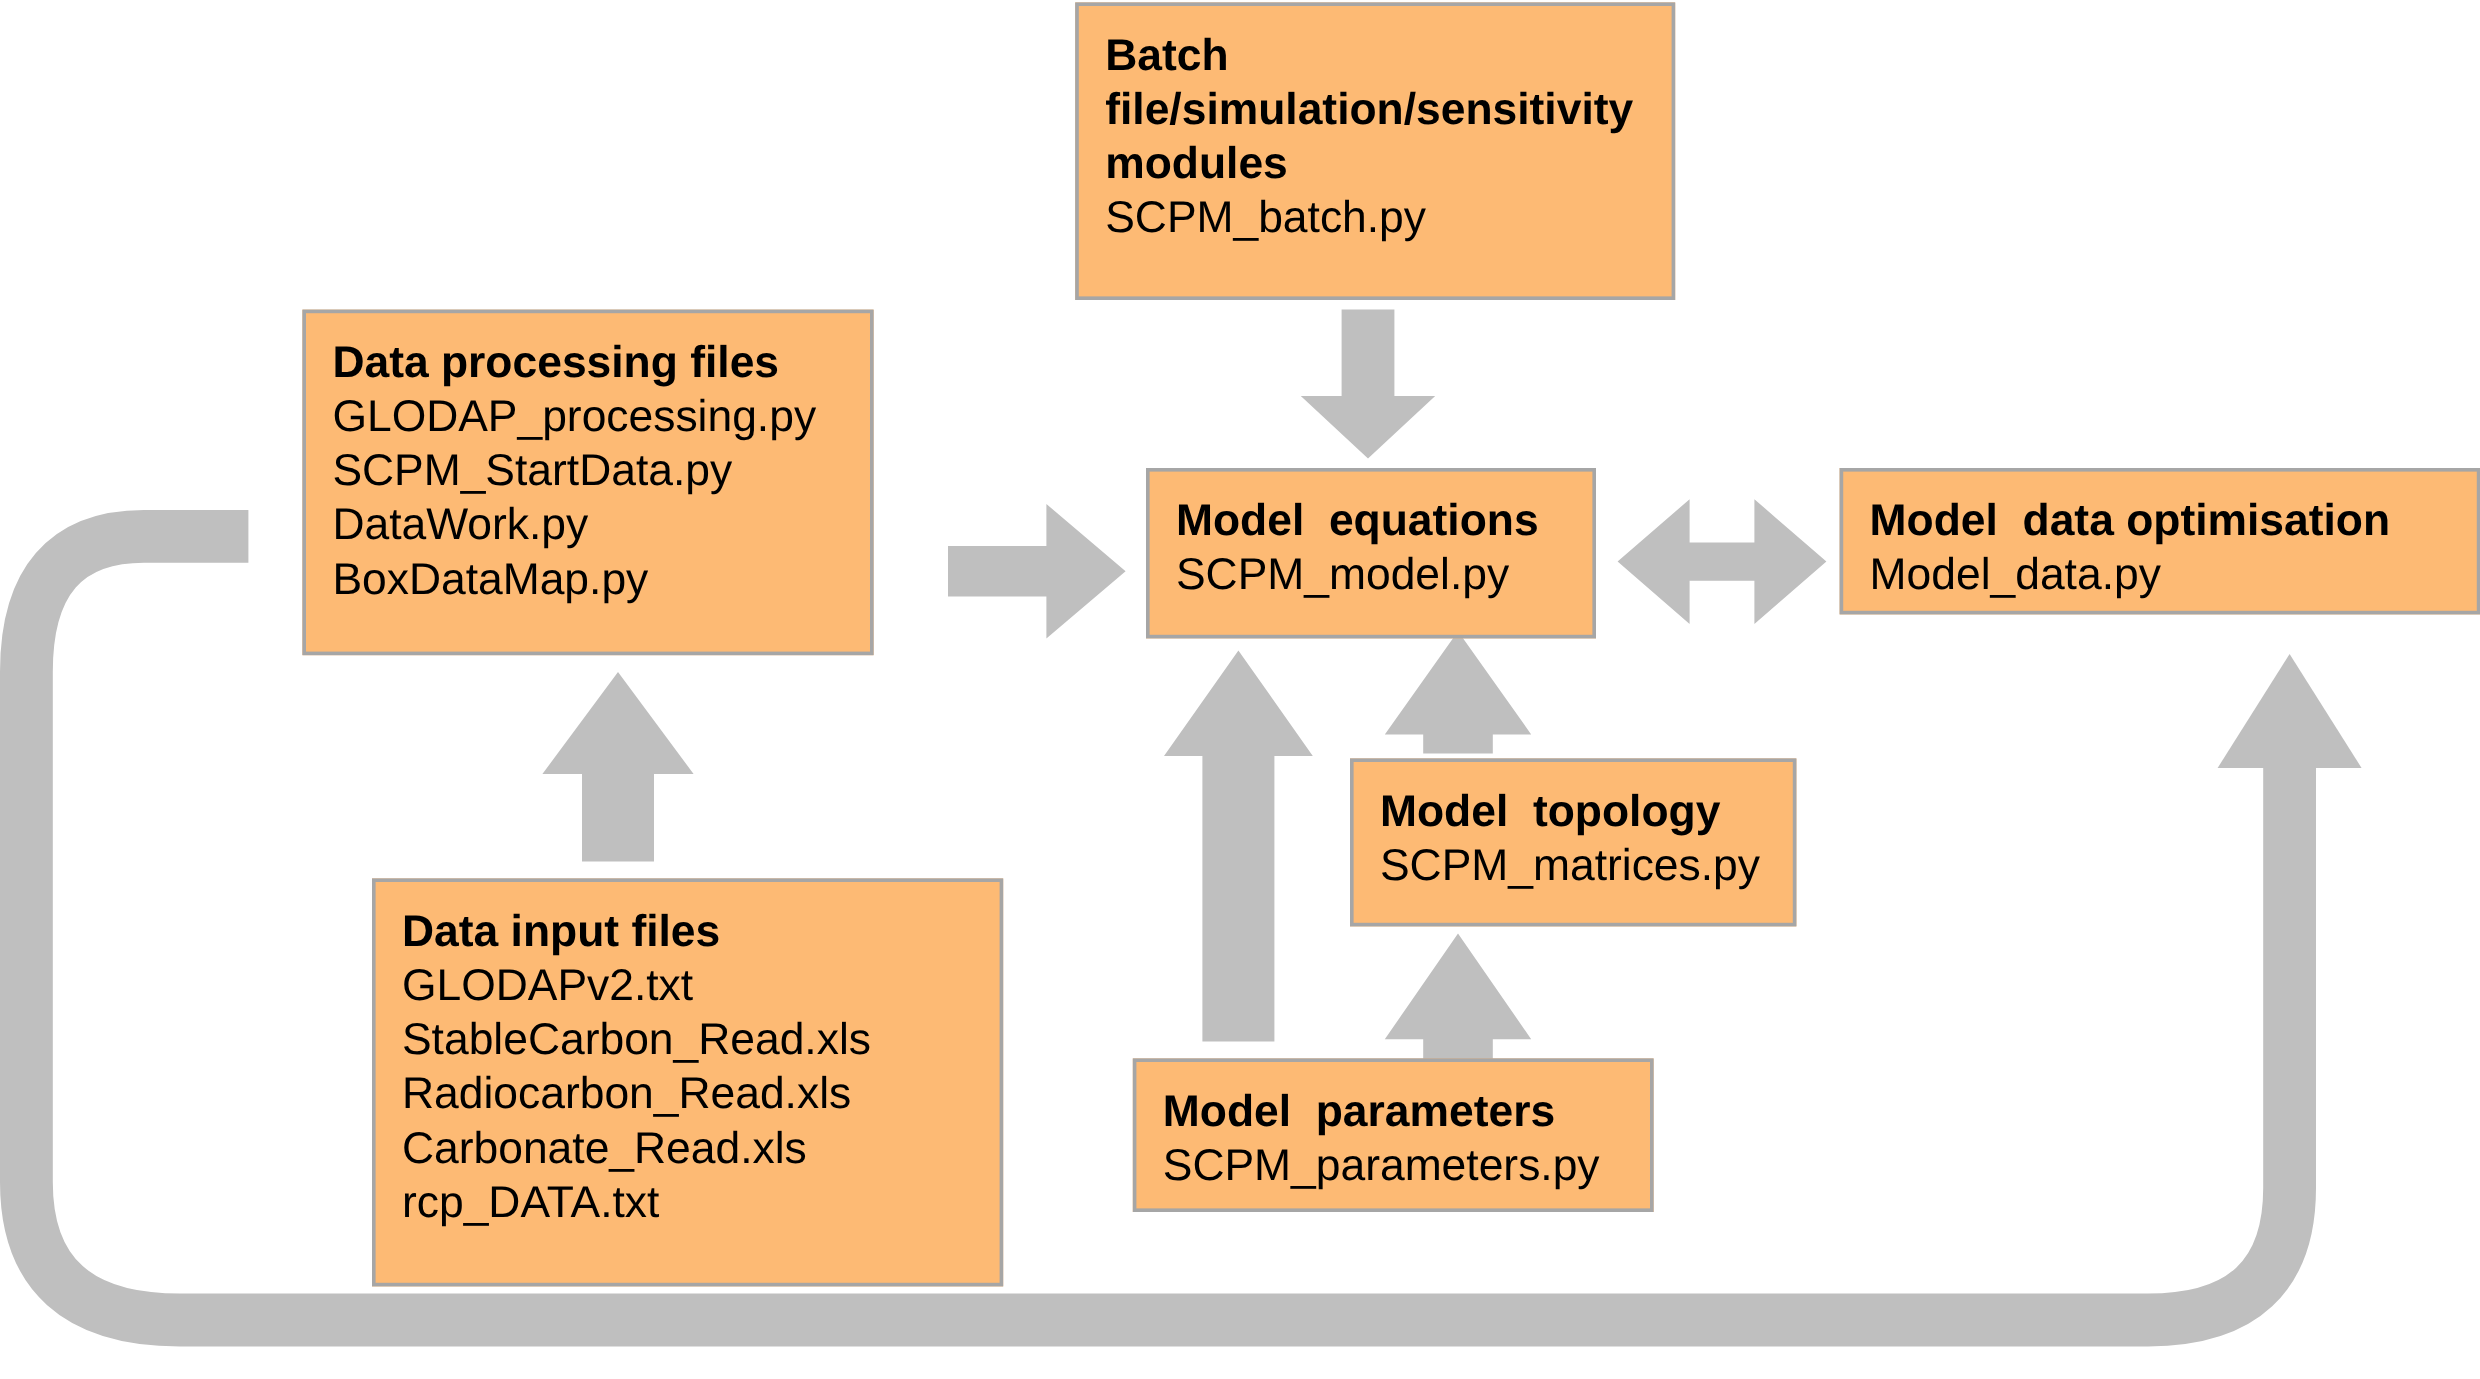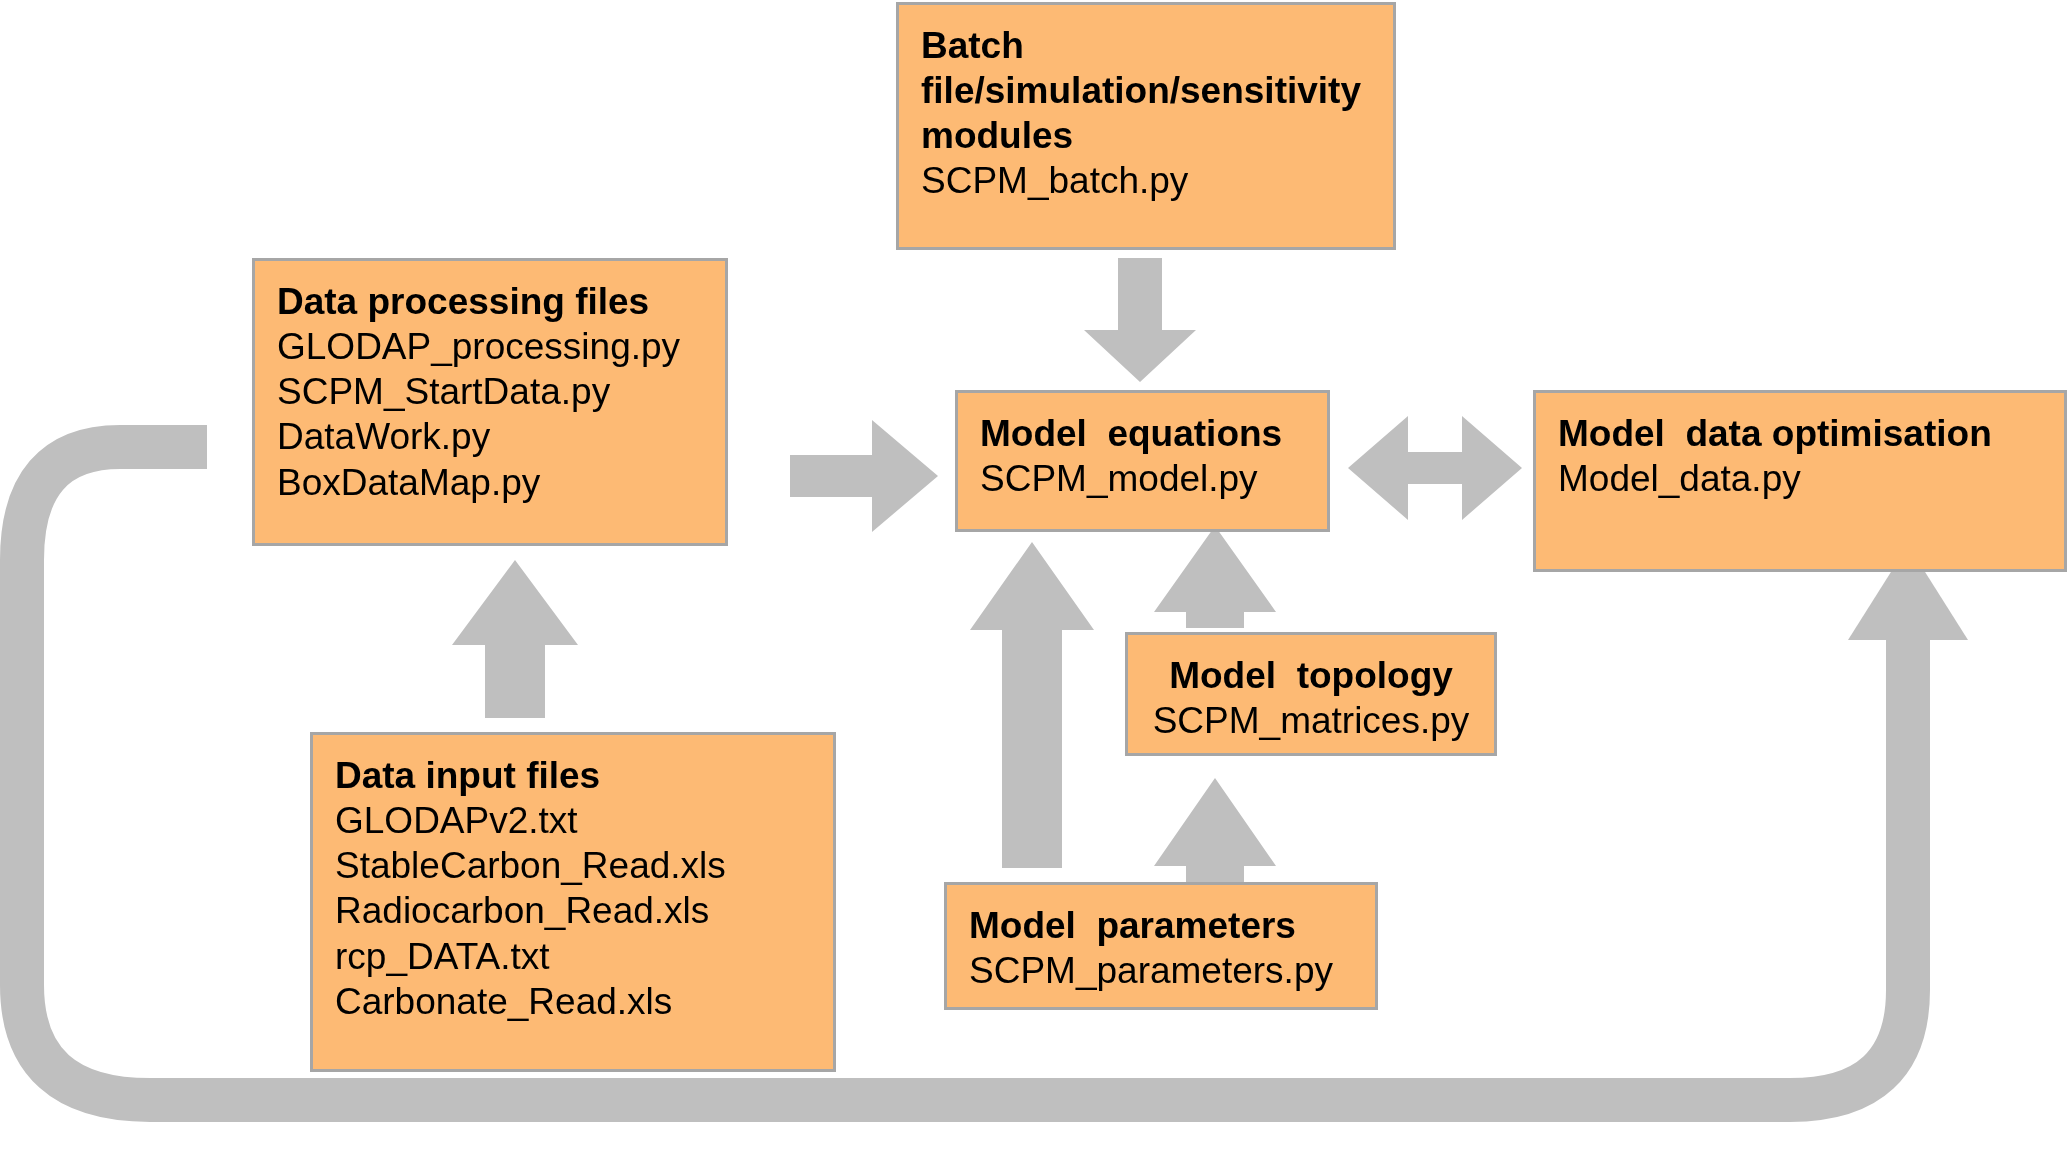--- a/index.html
+++ b/index.html
@@ -97,35 +97,35 @@
   <div class="node-line">SCPM_StartData.py</div>
   <div class="node-line">DataWork.py</div>
   <div class="node-line">BoxDataMap.py</div>
 </div>
 
 <div class="node" style="left:310px; top:732px; width:526px; height:340px;">
   <div class="node-title">Data input files</div>
   <div class="node-line">GLODAPv2.txt</div>
   <div class="node-line">StableCarbon_Read.xls</div>
   <div class="node-line">Radiocarbon_Read.xls</div>
+  <div class="node-line">Carbonate_Read.xls</div>
   <div class="node-line">rcp_DATA.txt</div>
-  <div class="node-line">Carbonate_Read.xls</div>
 </div>
 
 <div class="node" style="left:955px; top:390px; width:375px; height:142px;">
   <div class="node-title">Model  equations</div>
   <div class="node-line">SCPM_model.py</div>
 </div>
 
-<div class="node" style="left:1533px; top:390px; width:534px; height:182px;">
+<div class="node" style="left:1533px; top:390px; width:534px; height:122px;">
   <div class="node-title">Model  data optimisation</div>
   <div class="node-line">Model_data.py</div>
 </div>
 
-<div class="node" style="left:1125px; top:632px; width:372px; height:124px;text-align:center;">
+<div class="node" style="left:1125px; top:632px; width:372px; height:140px;">
   <div class="node-title">Model  topology</div>
   <div class="node-line">SCPM_matrices.py</div>
 </div>
 
 <div class="node" style="left:944px; top:882px; width:434px; height:128px;">
   <div class="node-title">Model  parameters</div>
   <div class="node-line">SCPM_parameters.py</div>
 </div>
 
 </body></html>

